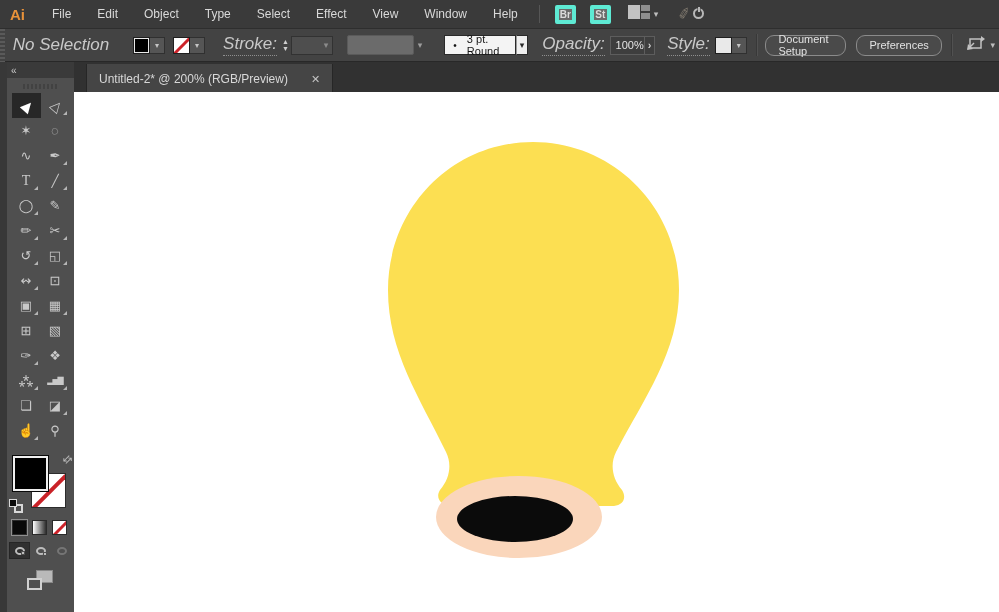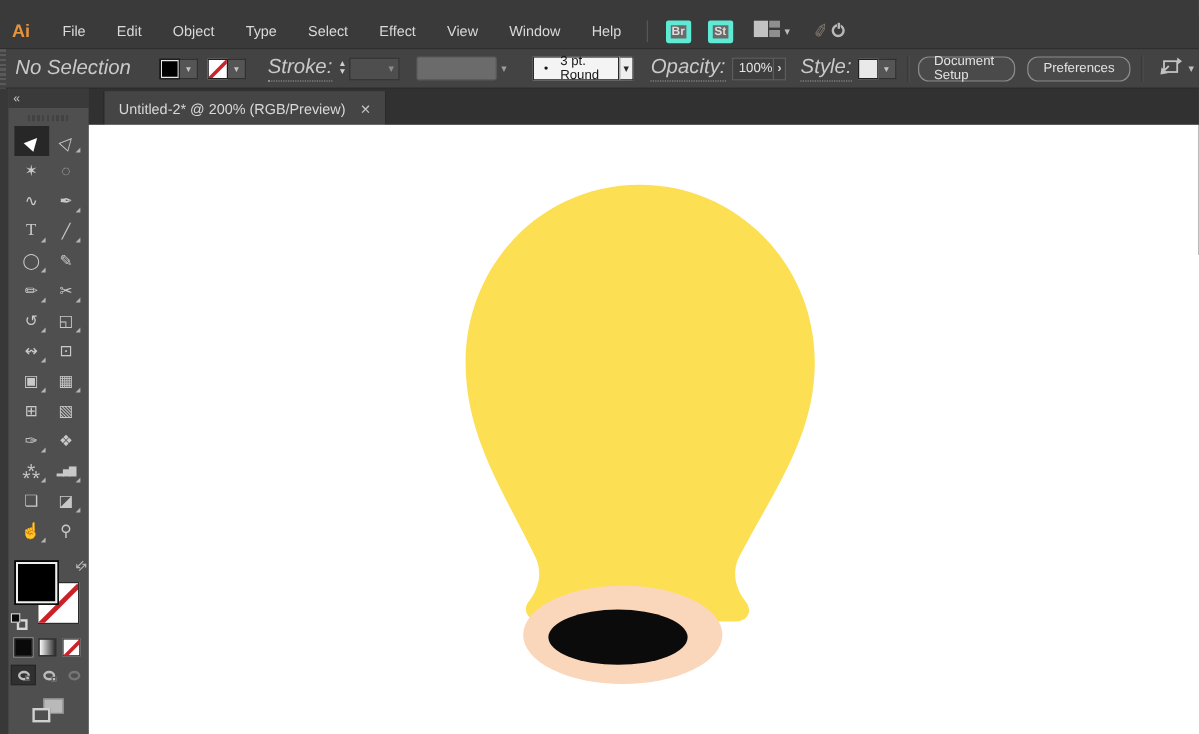--- a/index.html
+++ b/index.html
@@ -1,18 +1,18 @@
 <!DOCTYPE html>
 <html><head>
 <meta charset="utf-8">
 <style>
   * { margin:0; padding:0; box-sizing:border-box; }
   html,body { width:999px; height:612px; overflow:hidden; background:#3a3a3a;
     font-family:"Liberation Sans", sans-serif; -webkit-font-smoothing:antialiased; }
-  .app { position:relative; width:999px; height:456px;margin-top:12px; }
+  .app { position:relative; width:999px; height:456px; }
 
   
   .menu-bar { position:absolute; left:0; top:0; width:999px; height:29px;
     background:#3a3a3a; display:flex; align-items:center; border-bottom:1px solid #2e2e2e; }
   .app-logo { color:#e8923a; font-weight:bold; font-size:15px; padding:0 14px 0 10px; }
   .menu-item { color:#d9d9d9; font-size:12px; padding:0 13px; height:29px;
     display:flex; align-items:center; cursor:default; }
   .menu-sep { width:1px; height:18px; background:#565656; margin:0 8px; }
   .mini-app-btn { width:21px; height:19px; background:#6a6a6a; border:4px solid #5eead4;
     border-radius:2px; color:#dcdcdc; font-size:10px; font-weight:bold;
@@ -116,21 +116,21 @@
   .screenmode { position:absolute; left:20px; top:508px; width:26px; height:20px; }
   .screenmode .back { position:absolute; right:0; top:0; width:17px; height:13px;
     background:#b9b9b9; border:1px solid #8a8a8a; }
   .screenmode .front { position:absolute; left:0; bottom:0; width:15px; height:12px;
     background:#4f4f4f; border:2px solid #d0d0d0; }
 
   
   .tab-strip { position:absolute; left:74px; top:62px; width:925px; height:30px; background:#313131; }
   .doc-tab { position:absolute; left:12px; top:2px; height:30px; background:#454545;
     border-right:1px solid #262626; border-left:1px solid #262626; display:flex; align-items:center;
-    padding:0 12px; gap:12px;text-align:right; }
+    padding:0 12px; gap:23px;text-align:right; }
   .doc-tab .title { color:#d8d8d8; font-size:12px; white-space:nowrap; }
   .doc-tab .close { color:#c4c4c4; font-size:11px; }
 
   .canvas { position:absolute; left:74px; top:92px; width:925px; height:520px; background:#ffffff; overflow:hidden; }
   .canvas svg { position:absolute; left:0; top:0; }
 </style>
 </head>
 <body>
 
 <div class="app" data-name="illustrator-window">

